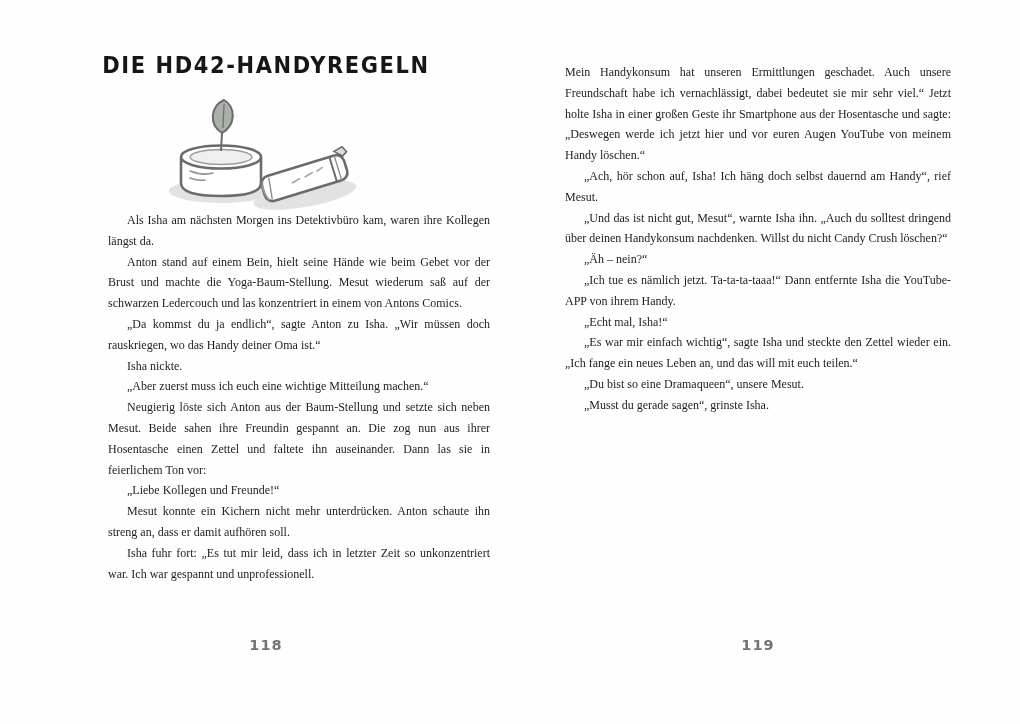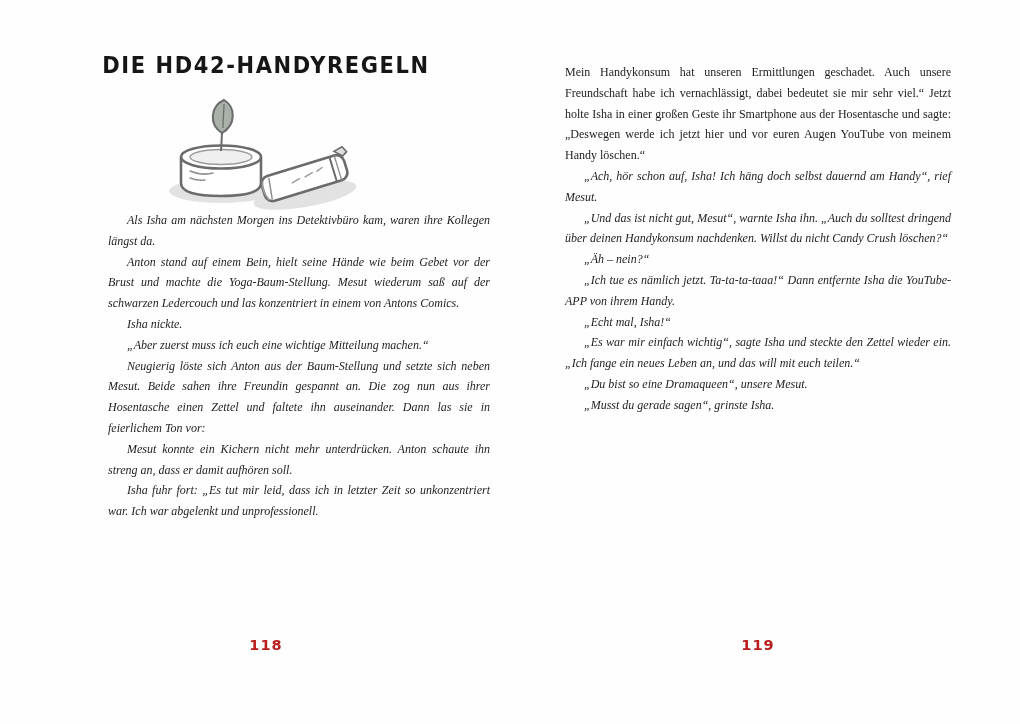--- a/index.html
+++ b/index.html
@@ -32,29 +32,29 @@
     position:absolute;
     text-align:justify;
     font-size:12px;
     line-height:20.8px;
     hyphens:auto;
     -webkit-hyphens:auto;
   }
   .left-body  { left:75px;  top:210px; width:382px;margin-left:33px; }
   .right-body { left:565px; top:62px;  width:386px; }
   .para { margin:0; }
-  .para.indent { text-indent:19px;font-style:italic; }
+  .para.indent { text-indent:19px; }
   .pagenum {
     position:absolute; top:637px;
     text-align:center;
     font-family:"DejaVu Sans", sans-serif;
     font-weight:700;
     font-size:14.5px;
     letter-spacing:1px;
-    color:#b91c1c;
+    color:#737373;
   }
   .pagenum.left  { left:75px;  width:382px; }
   .pagenum.right { left:565px; width:386px; }
 </style>
 </head>
 <body>
 
 <div class="page">
 
   <div class="chapter-title">DIE HD42-HANDYREGELN</div>
@@ -87,25 +87,27 @@
         <line x1="128" y1="80" x2="136" y2="78" stroke="#9b9b9b" stroke-width="1.5" stroke-linecap="round"></line>
         <line x1="142" y1="78" x2="150" y2="76" stroke="#9b9b9b" stroke-width="1.5" stroke-linecap="round"></line>
         <line x1="155" y1="76" x2="161" y2="74" stroke="#9b9b9b" stroke-width="1.5" stroke-linecap="round"></line>
       </g>
     </svg>
   </div>
 
   <div class="body-block left-body" lang="de">
     <p class="para indent">Als Isha am nächsten Morgen ins Detektivbüro kam, waren ihre Kollegen längst da.</p>
     <p class="para indent">Anton stand auf einem Bein, hielt seine Hände wie beim Gebet vor der Brust und machte die Yoga-Baum-Stellung. Mesut wiederum saß auf der schwarzen Ledercouch und las konzentriert in einem von Antons Comics.</p>
+    <p class="para indent">„Da kommst du ja endlich“, sagte Anton zu Isha. „Wir müssen doch rauskriegen, wo das Handy deiner Oma ist.“</p>
     <p class="para indent">Isha nickte.</p>
     <p class="para indent">„Aber zuerst muss ich euch eine wichtige Mitteilung machen.“</p>
     <p class="para indent">Neugierig löste sich Anton aus der Baum-Stellung und setzte sich neben Mesut. Beide sahen ihre Freundin gespannt an. Die zog nun aus ihrer Hosentasche einen Zettel und faltete ihn auseinander. Dann las sie in feierlichem Ton vor:</p>
+    <p class="para indent">„Liebe Kollegen und Freunde!“</p>
     <p class="para indent">Mesut konnte ein Kichern nicht mehr unterdrücken. Anton schaute ihn streng an, dass er damit aufhören soll.</p>
-    <p class="para indent">Isha fuhr fort: „Es tut mir leid, dass ich in letzter Zeit so unkonzentriert war. Ich war abgelenkt und unprofessionell.</p>
+    <p class="para indent">Isha fuhr fort: „Es tut mir leid, dass ich in letzter Zeit so unkonzentriert war. Ich war gespannt und unprofessionell.</p>
   </div>
 
   <div class="pagenum left">118</div>
 </div>
 
 <div class="page">
 
   <div class="body-block right-body" lang="de">
     <p class="para">Mein Handykonsum hat unseren Ermittlungen geschadet. Auch unsere Freundschaft habe ich vernachlässigt, dabei bedeutet sie mir sehr viel.“ Jetzt holte Isha in einer großen Geste ihr Smartphone aus der Hosentasche und sagte: „Deswegen werde ich jetzt hier und vor euren Augen YouTube von meinem Handy löschen.“</p>
     <p class="para indent">„Ach, hör schon auf, Isha! Ich häng doch selbst dauernd am Handy“, rief Mesut.</p>

